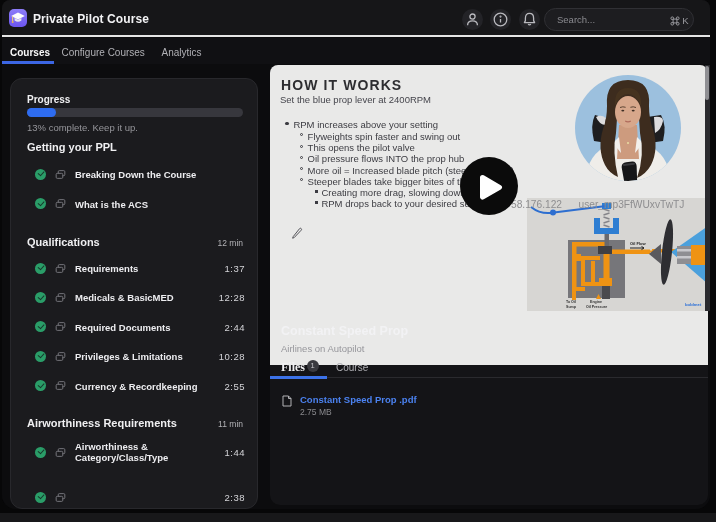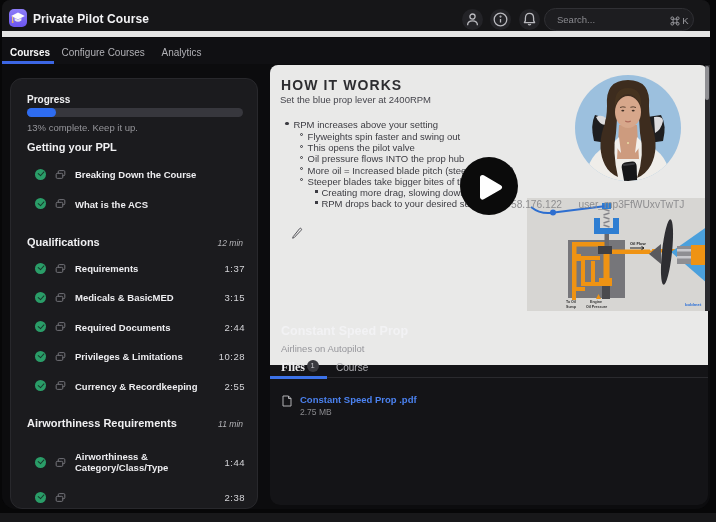--- a/index.html
+++ b/index.html
@@ -2,38 +2,38 @@
 <html><head>
 <meta charset="utf-8">
 <style>
 * { margin:0; padding:0; box-sizing:border-box; }
 html,body { width:716px; height:522px; background:#070708; font-family:"Liberation Sans",sans-serif; overflow:hidden; }
 body { position:relative; }
 .abs { position:absolute; }
 .dockstrip { position:absolute; left:0; right:0; top:513px; height:9px; background:#18181a; }
 .window { position:absolute; left:2px; top:0; width:708px; height:509px; background:#0c0c0e; border-radius:8px 8px 14px 14px; overflow:hidden; }
 
-.topbar { position:absolute; left:0; top:0; width:708px; height:37px; background:#161618; border-bottom:6px solid #e5e5e5; }
+.topbar { position:absolute; left:0; top:0; width:708px; height:37px; background:#161618; border-bottom:2px solid #e5e5e5; }
 .logo { position:absolute; left:7px; top:9px; width:18px; height:18px; border-radius:5px; background:linear-gradient(180deg,#8d7df8 0%,#6c55ef 100%); }
 .title { position:absolute; left:31px; top:11.5px; font-size:12px; font-weight:bold; color:#f2f2f4; letter-spacing:0.1px; }
 .iconbtn { position:absolute; top:9px; width:21px; height:21px; border-radius:50%; background:#232327; }
 .search { position:absolute; left:542px; top:8px; width:150px; height:23px; border-radius:12px; background:#1d1d20; border:1px solid #303034; }
 .search .ph { position:absolute; left:12px; top:5px; font-size:9.5px; color:#8b8b90; }
 .search .kbd { position:absolute; right:4.5px; top:5.5px; font-size:9.5px; color:#98989d; }
 
 .tabbar { position:absolute; left:0; top:38px; width:708px; height:26px; background:#101013; }
 .tab { position:absolute; top:8.5px; font-size:10px; color:#b0b0b5; }
 .tab.active { color:#fafafa; font-weight:bold; }
 .tabline { position:absolute; left:0; top:61px; width:52px; height:3px; background:#3c66e4; }
 
 .content { position:absolute; left:0; top:64px; width:708px; height:445px; background:#0c0c0e; }
 
 .side { position:absolute; left:8px; top:14px; width:248px; height:431px; background:#1b1b1e; border:1px solid #28282c; border-radius:12px; }
 .sh { position:absolute; left:16px; font-size:11px; font-weight:bold; color:#f0f0f2; }
-.smin { position:absolute; right:14px; font-size:8.5px; color:#b2b2b6;font-style:italic; }
+.smin { position:absolute; right:14px; font-size:8.5px; color:#b2b2b6; }
 .pbar { position:absolute; left:16px; top:29px; width:216px; height:9px; border-radius:5px; background:#37373d; }
 .pfill { position:absolute; left:0; top:0; width:29px; height:9px; border-radius:5px; background:#2e6cf0; }
 .pcap { position:absolute; left:16px; top:43px; font-size:9.5px; color:#96969b; }
 .row { position:absolute; left:0; width:248px; height:22px; }
 .chk { position:absolute; left:24px; top:50%; margin-top:-5.5px; width:11px; height:11px; border-radius:50%; background:#2a9d68; }
 .chk::after { content:""; position:absolute; left:2.8px; top:2.9px; width:4.6px; height:2.6px; border-left:1.4px solid #17382b; border-bottom:1.4px solid #17382b; transform:rotate(-48deg); }
 .lic { position:absolute; left:44px; top:50%; margin-top:-4.5px; width:11px; height:9px; }
 .rtxt { position:absolute; left:64px; top:50%; line-height:11px; transform:translateY(-50%); font-size:9.5px; font-weight:bold; color:#ededf0; }
 .rdur { position:absolute; right:14px; top:50%; transform:translateY(-50%); font-size:9.5px; color:#d4d4d8; letter-spacing:0.5px; }
 
@@ -150,21 +150,21 @@
           <div class="rtxt">Requirements</div>
           <div class="rdur">1:37</div>
         </div>
       <div class="row" style="top:207.3px;">
           <div class="chk"></div>
           <svg class="lic" viewBox="0 0 11 10" fill="none" stroke="#7f7f85" stroke-width="1">
             <rect x="3" y="0.7" width="7.3" height="5.6" rx="1.2"></rect>
             <rect x="0.7" y="3.7" width="7.3" height="5.6" rx="1.2" fill="#1b1b1e"></rect>
           </svg>
           <div class="rtxt">Medicals &amp; BasicMED</div>
-          <div class="rdur">3:15</div>
+          <div class="rdur">12:28</div>
         </div>
       <div class="row" style="top:236.7px;">
           <div class="chk"></div>
           <svg class="lic" viewBox="0 0 11 10" fill="none" stroke="#7f7f85" stroke-width="1">
             <rect x="3" y="0.7" width="7.3" height="5.6" rx="1.2"></rect>
             <rect x="0.7" y="3.7" width="7.3" height="5.6" rx="1.2" fill="#1b1b1e"></rect>
           </svg>
           <div class="rtxt">Required Documents</div>
           <div class="rdur">2:44</div>
         </div>
@@ -179,21 +179,21 @@
         </div>
       <div class="row" style="top:295.5px;">
           <div class="chk"></div>
           <svg class="lic" viewBox="0 0 11 10" fill="none" stroke="#7f7f85" stroke-width="1">
             <rect x="3" y="0.7" width="7.3" height="5.6" rx="1.2"></rect>
             <rect x="0.7" y="3.7" width="7.3" height="5.6" rx="1.2" fill="#1b1b1e"></rect>
           </svg>
           <div class="rtxt">Currency &amp; Recordkeeping</div>
           <div class="rdur">2:55</div>
         </div>
-      <div class="row" style="top:372px;">
+      <div class="row" style="top:362px;">
           <div class="chk"></div>
           <svg class="lic" viewBox="0 0 11 10" fill="none" stroke="#7f7f85" stroke-width="1">
             <rect x="3" y="0.7" width="7.3" height="5.6" rx="1.2"></rect>
             <rect x="0.7" y="3.7" width="7.3" height="5.6" rx="1.2" fill="#1b1b1e"></rect>
           </svg>
           <div class="rtxt">Airworthiness &amp;<br>Category/Class/Type</div>
           <div class="rdur">1:44</div>
         </div>
       <div class="row" style="top:407px;">
           <div class="chk"></div>

